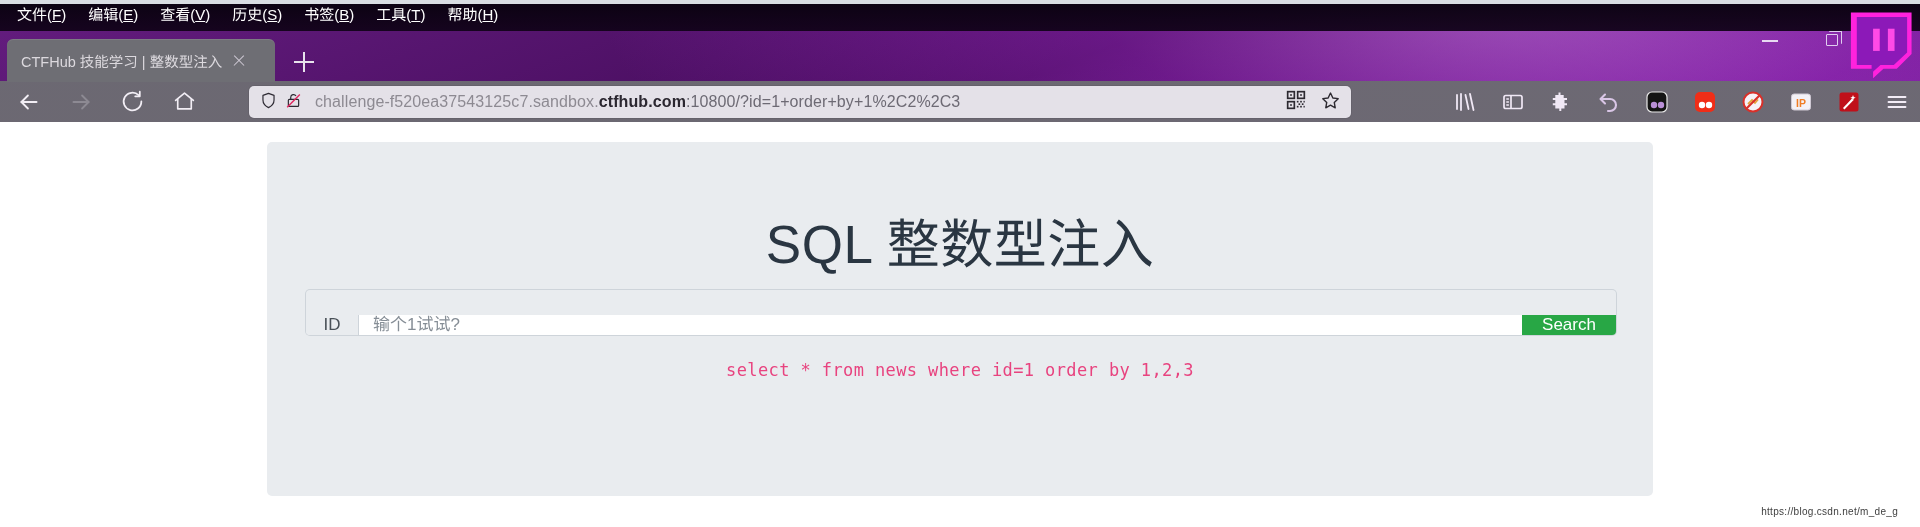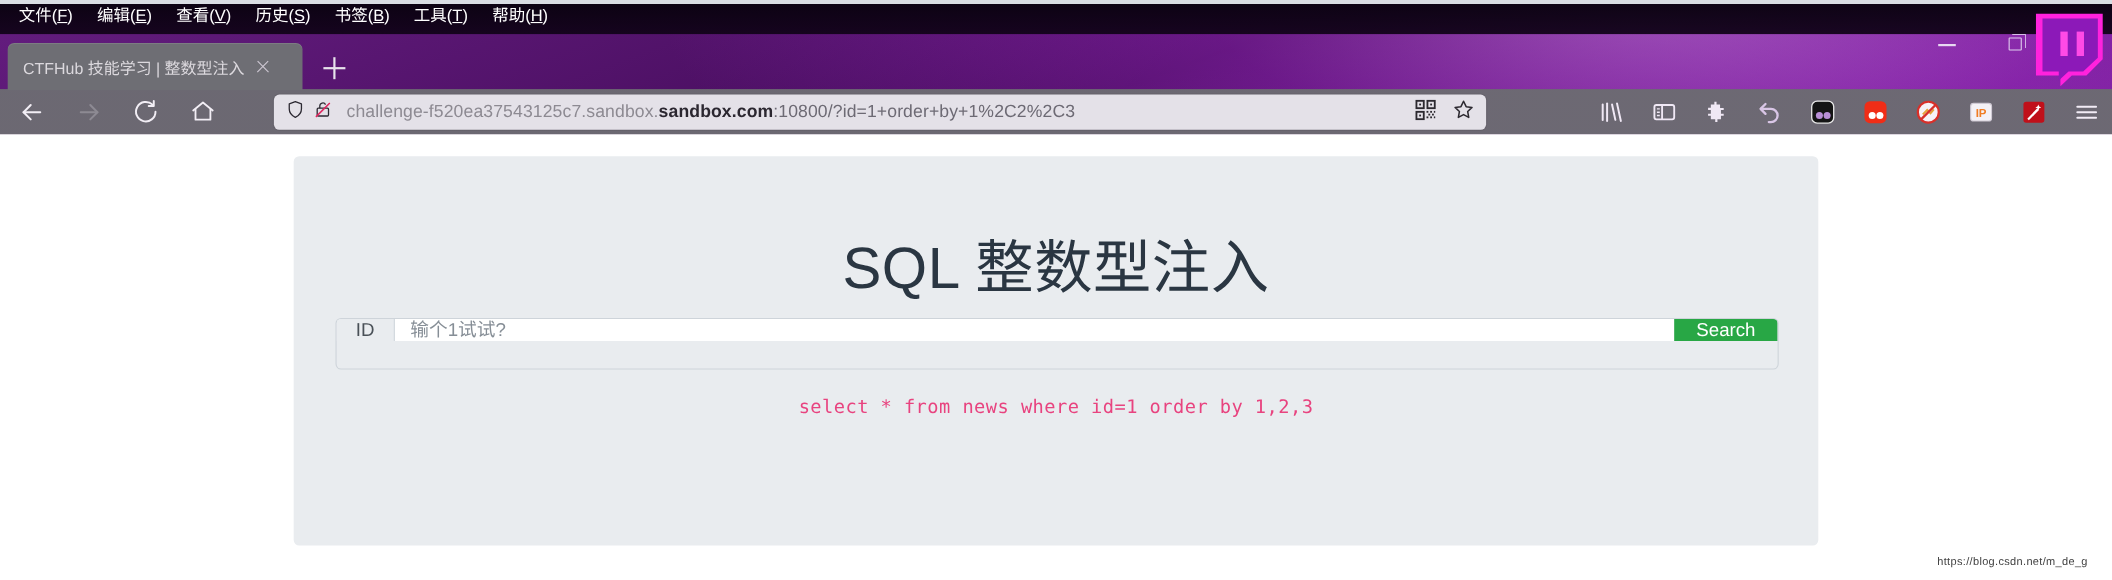--- a/index.html
+++ b/index.html
@@ -106,21 +106,21 @@
   .card {
     position:absolute; left:267px; top:20px; width:1386px; height:354px;
     background:#e9ecef; border-radius:5px;
   }
   .page-title {
     text-align:center; color:#2a3642; font-weight:400;
     font-size:53px; line-height:1; padding-top:76px; letter-spacing:.5px;
   }
   .input-group {
     position:absolute; left:39px; top:148px; width:1310px; height:45px;
-    display:flex; align-items:flex-start;
+    display:flex; align-items:flex-end;
     border-radius:4px; overflow:hidden;
     box-shadow:0 0 0 1px #ced4da;
   }
   .ig-prefix {
     width:53px; background:#e9ecef; border-right:1px solid #ced4da;
     display:flex; align-items:center; justify-content:center;
     color:#495057; font-size:17px;
   }
   .ig-input {
     flex:1; background:#ffffff; border:none; outline:none;
@@ -231,21 +231,21 @@
       </svg>
     </span>
     <span class="url-ico">
       <svg viewBox="0 0 24 24" width="19" height="19" fill="none" stroke="#2d2a33" stroke-width="1.5" stroke-linejoin="round">
         <rect x="5.5" y="10.5" width="13" height="9" rx="1.2"></rect>
         <path d="M8.5 10.5V8a3.5 3.5 0 0 1 6.6-1.6"></path>
         <path d="M4 20.5L20 4.5" stroke="#e0245e" stroke-width="1.7"></path>
       </svg>
     </span>
     <span class="url-text">
-      <span>challenge-f520ea37543125c7.sandbox.</span><b>sandbox.com</b><i>:10800/?id=1+order+by+1%2C2%2C3</i>
+      <span>challenge-f520ea37543125c7.sandbox.</span><b>ctfhub.com</b><i>:10800/?id=1+order+by+1%2C2%2C3</i>
     </span>
     <span class="url-right">
       <span>
         <svg viewBox="0 0 24 24" width="20" height="20" fill="#2c2930">
           <rect x="2" y="2" width="8" height="8" fill="none" stroke="#2c2930" stroke-width="2"></rect>
           <rect x="5" y="5" width="2" height="2"></rect>
           <rect x="14" y="2" width="8" height="8" fill="none" stroke="#2c2930" stroke-width="2"></rect>
           <rect x="17" y="5" width="2" height="2"></rect>
           <rect x="2" y="14" width="8" height="8" fill="none" stroke="#2c2930" stroke-width="2"></rect>
           <rect x="5" y="17" width="2" height="2"></rect>

